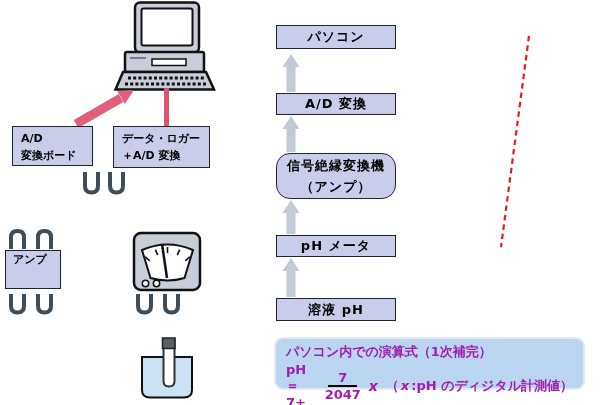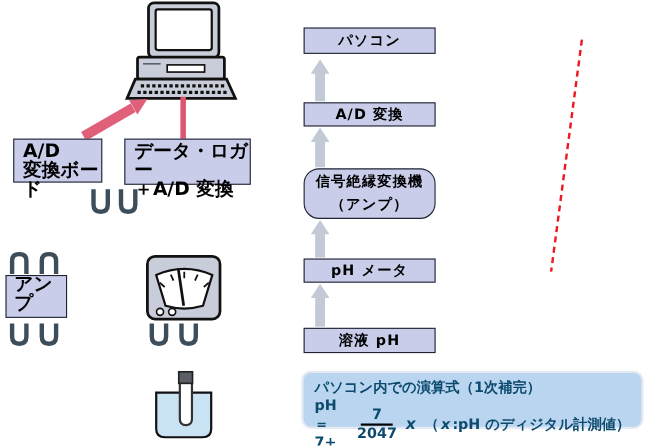--- a/index.html
+++ b/index.html
@@ -1,27 +1,27 @@
 <!DOCTYPE html>
 <html><head>
 <meta charset="utf-8">
 <style>
   html,body{margin:0;padding:0;}
   body{font-family:"DejaVu Sans","Liberation Sans",sans-serif;}
   #canvas{position:relative;width:600px;height:405px;background:#ffffff;overflow:hidden;}
   #art{position:absolute;left:0;top:0;width:600px;height:405px;pointer-events:none;}
   .lbox{position:absolute;background:#c9cdea;border:1px solid #1f2433;box-sizing:border-box;
-        font-size:17px;font-weight:bold;color:#000;line-height:17px;}
+        font-size:11px;font-weight:bold;color:#000;line-height:17px;}
   .lbox .pad{padding:3px 0 0 8px;}
   .fnode{position:absolute;left:276px;width:120px;background:#c9cdea;border:1px solid #1f2433;
          box-sizing:border-box;font-size:13px;font-weight:bold;color:#000;text-align:center;
          display:flex;flex-direction:column;justify-content:center;letter-spacing:1px;}
   .formula-box{position:absolute;left:274px;top:337px;width:311px;height:53px;background:#b9d5ef;
          border:2px solid #e2e9f3;border-radius:9px;box-sizing:border-box;padding:4px 10px 0 10px;
-         font-size:13px;font-weight:bold;color:#0c4a6e;}
+         font-size:13px;font-weight:bold;color:#a21caf;}
   .formula-line{display:flex;align-items:center;margin-top:1px;}
   .frac{display:inline-flex;flex-direction:column;align-items:center;margin:0 6px;line-height:13px;}
   .frac .num{padding:0 10px 1px 10px;border-bottom:2px solid #000;}
   .frac .den{padding-top:1px;}
   .ivar{font-style:italic;margin:0 2px;}
   .note{margin-left:6px;white-space:nowrap;}
 </style>
 </head>
 <body>
 
@@ -99,21 +99,21 @@
     <line x1="529" y1="36" x2="501" y2="247" stroke="#ee1822" stroke-width="2.2" stroke-dasharray="5.5 4"></line>
   </svg>
 
   <div class="lbox" style="left:12px;top:126px;width:81px;height:40px;">
     <div class="pad">
       <div>A/D</div>
       <div>変換ボード</div>
     </div>
   </div>
 
-  <div class="lbox" style="left:113px;top:126px;width:115px;height:42px;">
+  <div class="lbox" style="left:113px;top:126px;width:97px;height:42px;">
     <div class="pad">
       <div>データ・ロガー</div>
       <div>＋A/D 変換</div>
     </div>
   </div>
 
   <div class="lbox" style="left:5px;top:250px;width:56px;height:39px;display:flex;align-items:flex-start;">
     <div style="padding-left:7px;">アンプ</div>
   </div>
 

